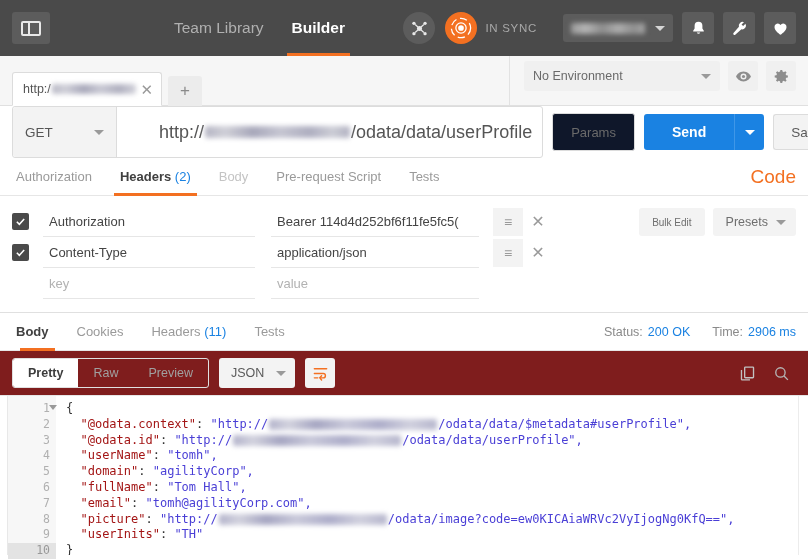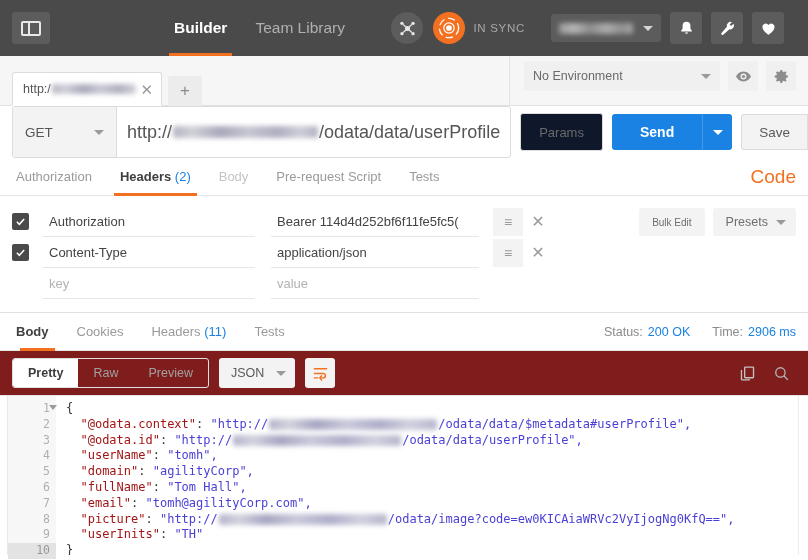--- a/index.html
+++ b/index.html
@@ -28,21 +28,21 @@
   .mtab {
     color: #b0b0b0; font-size: 15.5px; padding: 0 14px;
     height: 56px; line-height: 56px; cursor: pointer; position: relative;
   }
   .mtab.active { color: #ffffff; font-weight: bold; }
   .mtab.active:after {
     content: ""; position: absolute; left: 9px; right: 9px; bottom: 0;
     height: 3px; background: #f37021;
   }
 
-  .top-right { margin-left: auto; display: flex; align-items: center; padding-right: 24px; }
+  .top-right { margin-left: auto; display: flex; align-items: center; padding-right: 12px; }
   .circ-ico {
     width: 32px; height: 32px; border-radius: 50%; background: #5c5c5c;
     display:flex; align-items:center; justify-content:center; cursor:pointer;
   }
   .sync-ico {
     width: 32px; height: 32px; border-radius: 50%; background: #f37021;
     margin-left: 10px; display:flex;align-items:center;justify-content:center; cursor:pointer;
   }
   .insync-label { color: #a8a8a8; font-size: 11.5px; letter-spacing: .7px; margin-left: 8px; }
   .user-pill {
@@ -90,21 +90,21 @@
   }
   .env-select span { font-size: 12.5px; color: #6a6a6a; }
   .chev-g { margin-left:auto; width:0;height:0;border-left:5px solid transparent;border-right:5px solid transparent;border-top:5px solid #9a9a9a; }
   .env-btn {
     width: 30px; height: 30px; background: #f0f0f0; border-radius: 3px; margin-left: 8px;
     display: flex; align-items: center; justify-content: center; cursor: pointer;
   }
 
   
   .urlrow { height: 52px; display: flex; align-items: center; padding: 0 12px; background: #fff; }
-  .url-group { flex: 1; display: flex; height: 52px; border: 1px solid #dcdcdc; border-radius: 3px; background: #fff; }
+  .url-group { flex: 1; display: flex; height: 52px; border: 1px solid #dcdcdc; border-radius: 3px; background: #fff; gap: 32px; }
   .method {
     width: 104px; background: #f3f3f3; border-right: 1px solid #dcdcdc;
     display: flex; align-items: center; padding: 0 12px; cursor: pointer; border-radius: 3px 0 0 3px;
   }
   .method .m { font-size: 13.5px; color: #555; }
   .url-field { flex:1; display:flex; align-items:center; padding: 0 10px; overflow:hidden; }
   .url-field .pfx { font-size: 18px; color: #555; }
   .url-blur {
     width: 145px; height: 12px; margin: 0 1px;
     background: linear-gradient(90deg,#b5b5c4 0%, #d0d0d8 14%, #a7a7ba 33%, #c6c6d2 52%, #aeaec0 72%, #cccdd6 88%, #b2b2c2 100%);
@@ -216,22 +216,22 @@
   .scroll-v { position:absolute; right:0; top:0; bottom:0; width:10px; background:#fff; border-left:1px solid #ececec; }
 </style>
 </head>
 <body>
 
 <div class="topbar">
   <div class="sidebar-toggle">
     <span class="sb-ico"></span>
   </div>
   <div class="main-tabs">
+    <div class="mtab">Team Library</div>
     <div class="mtab active">Builder</div>
-    <div class="mtab">Team Library</div>
   </div>
   <div class="top-right">
     <div class="circ-ico">
       <svg width="19" height="19" viewBox="0 0 24 24" fill="#e8e8e8">
         <circle cx="12" cy="12" r="3.2"></circle>
           <circle cx="5" cy="5.5" r="2.1"></circle>
         <circle cx="19" cy="5.5" r="2.1"></circle>
           <circle cx="5" cy="18.5" r="2.1"></circle>
         <circle cx="19" cy="18.5" r="2.1"></circle>
         <path d="M6.5 7L10 10M17.5 7L14 10M6.5 17L10 14M17.5 17L14 14" stroke="#e8e8e8" stroke-width="1.6"></path>

